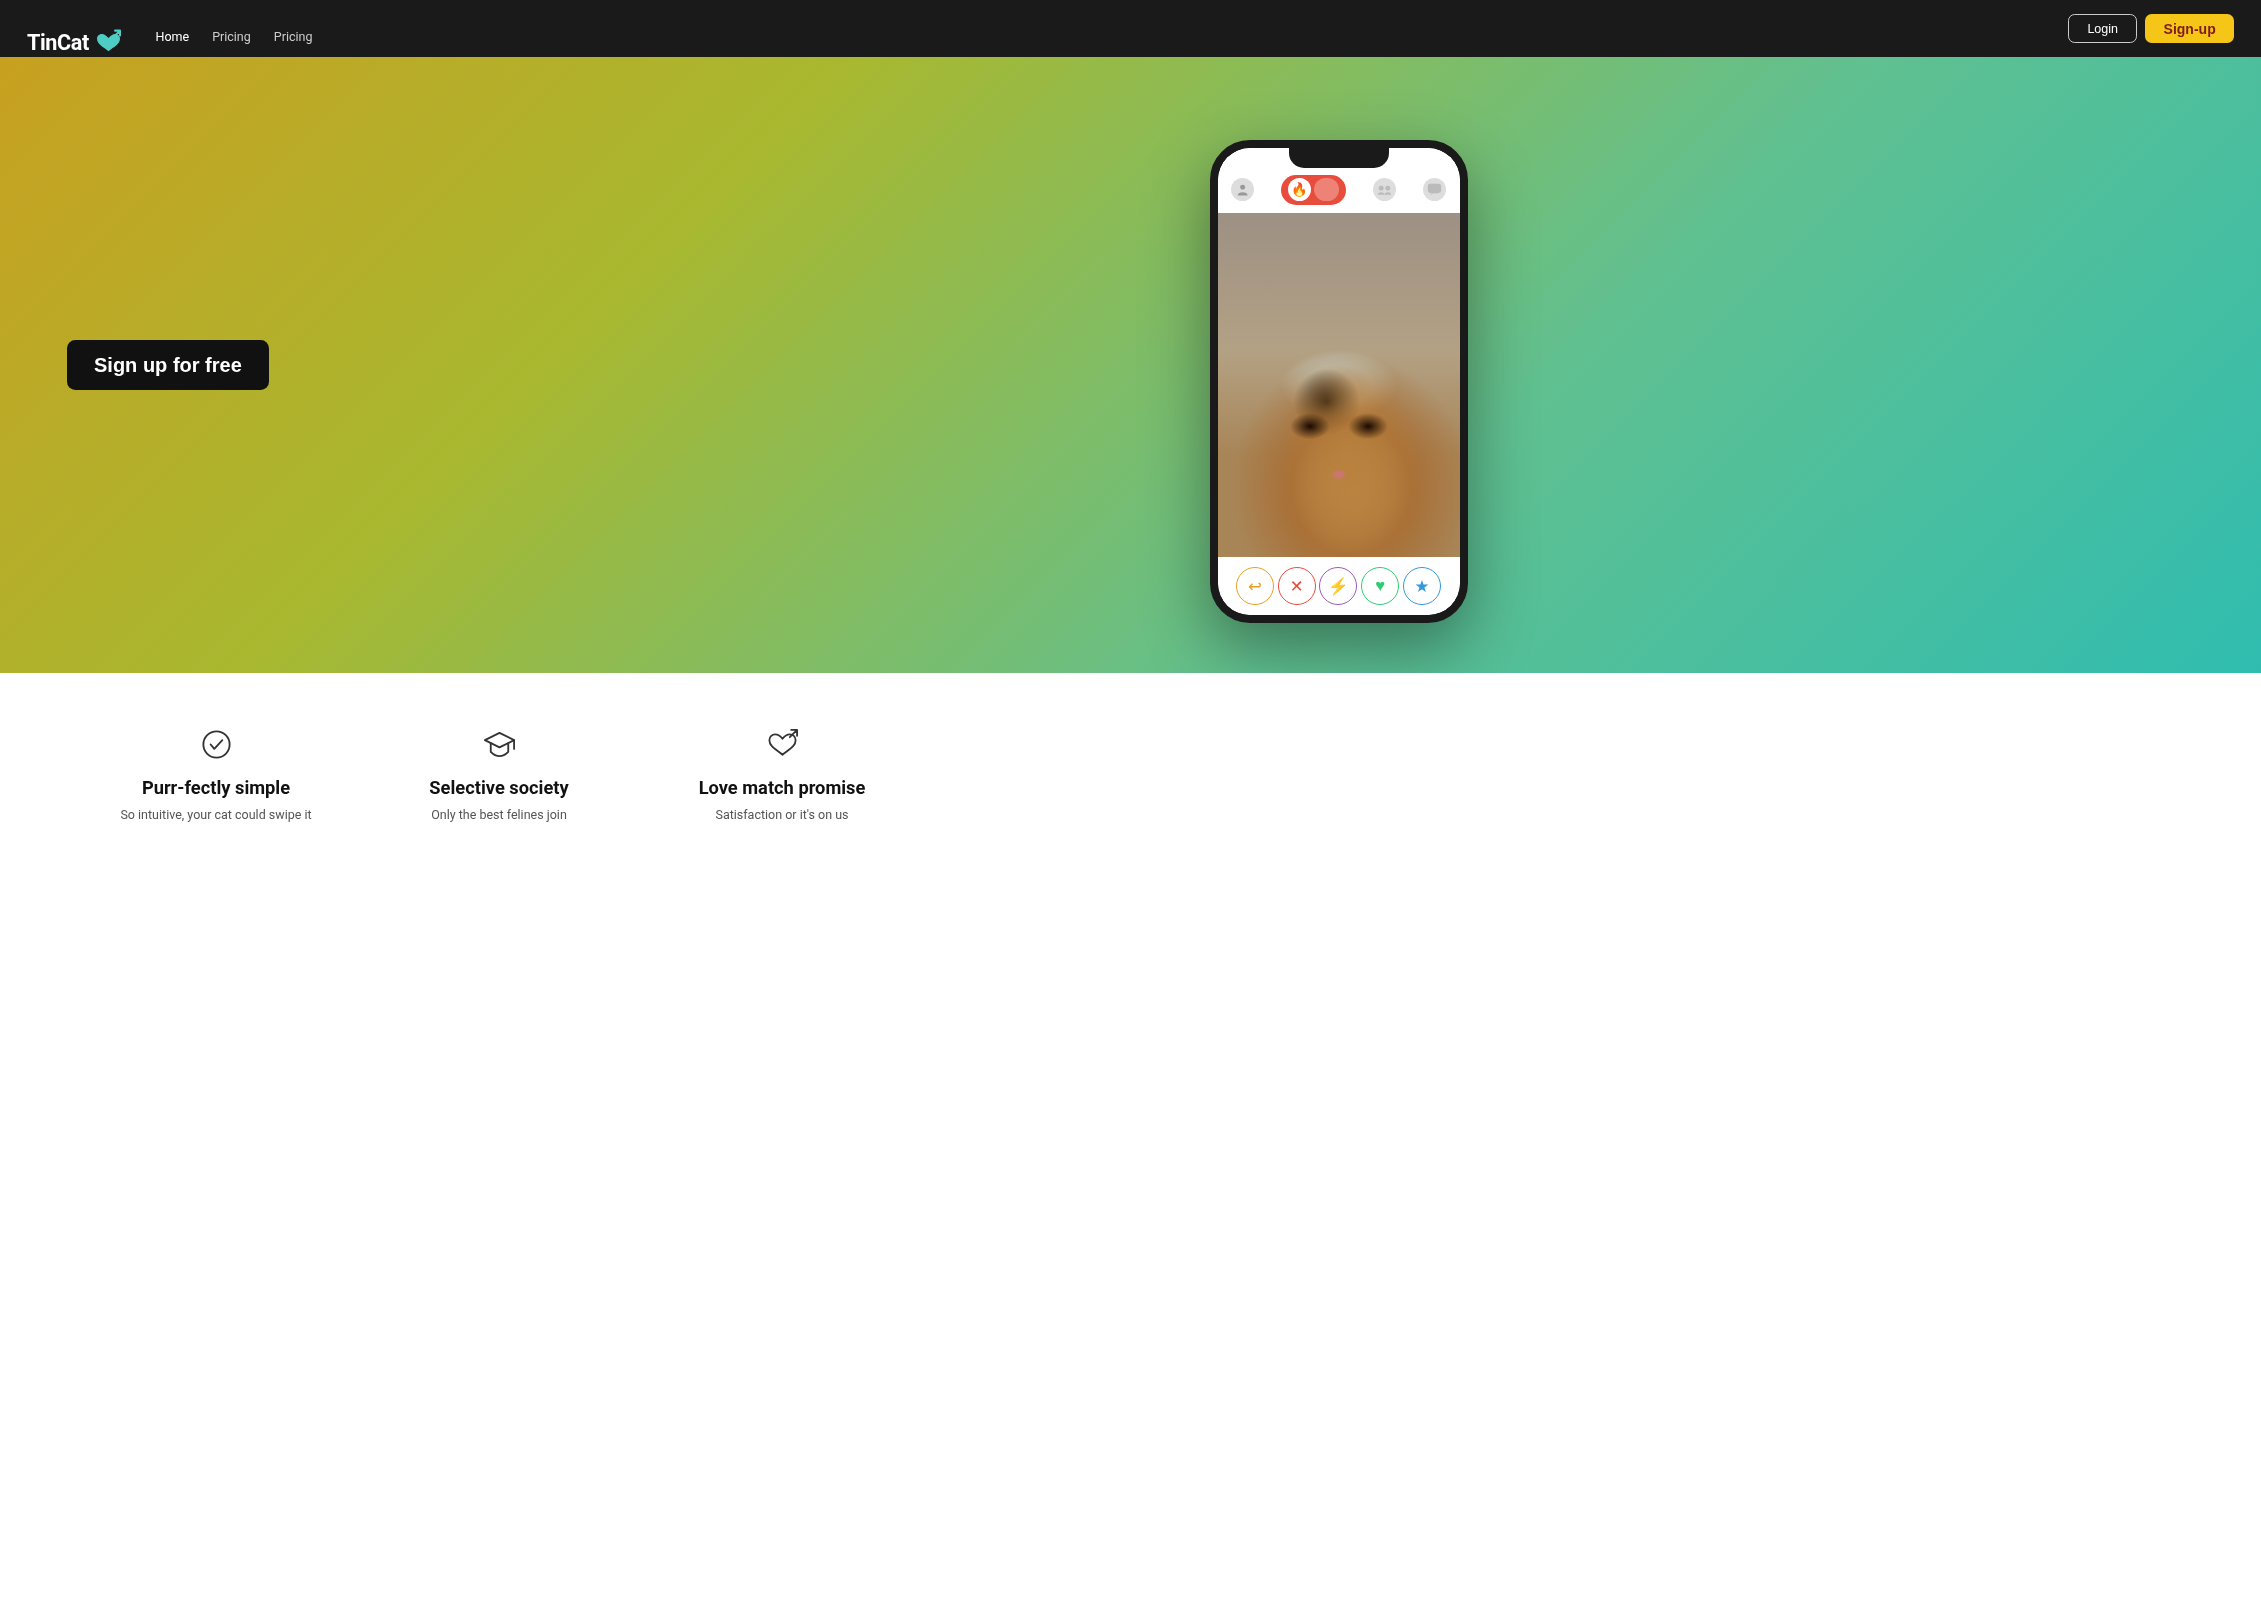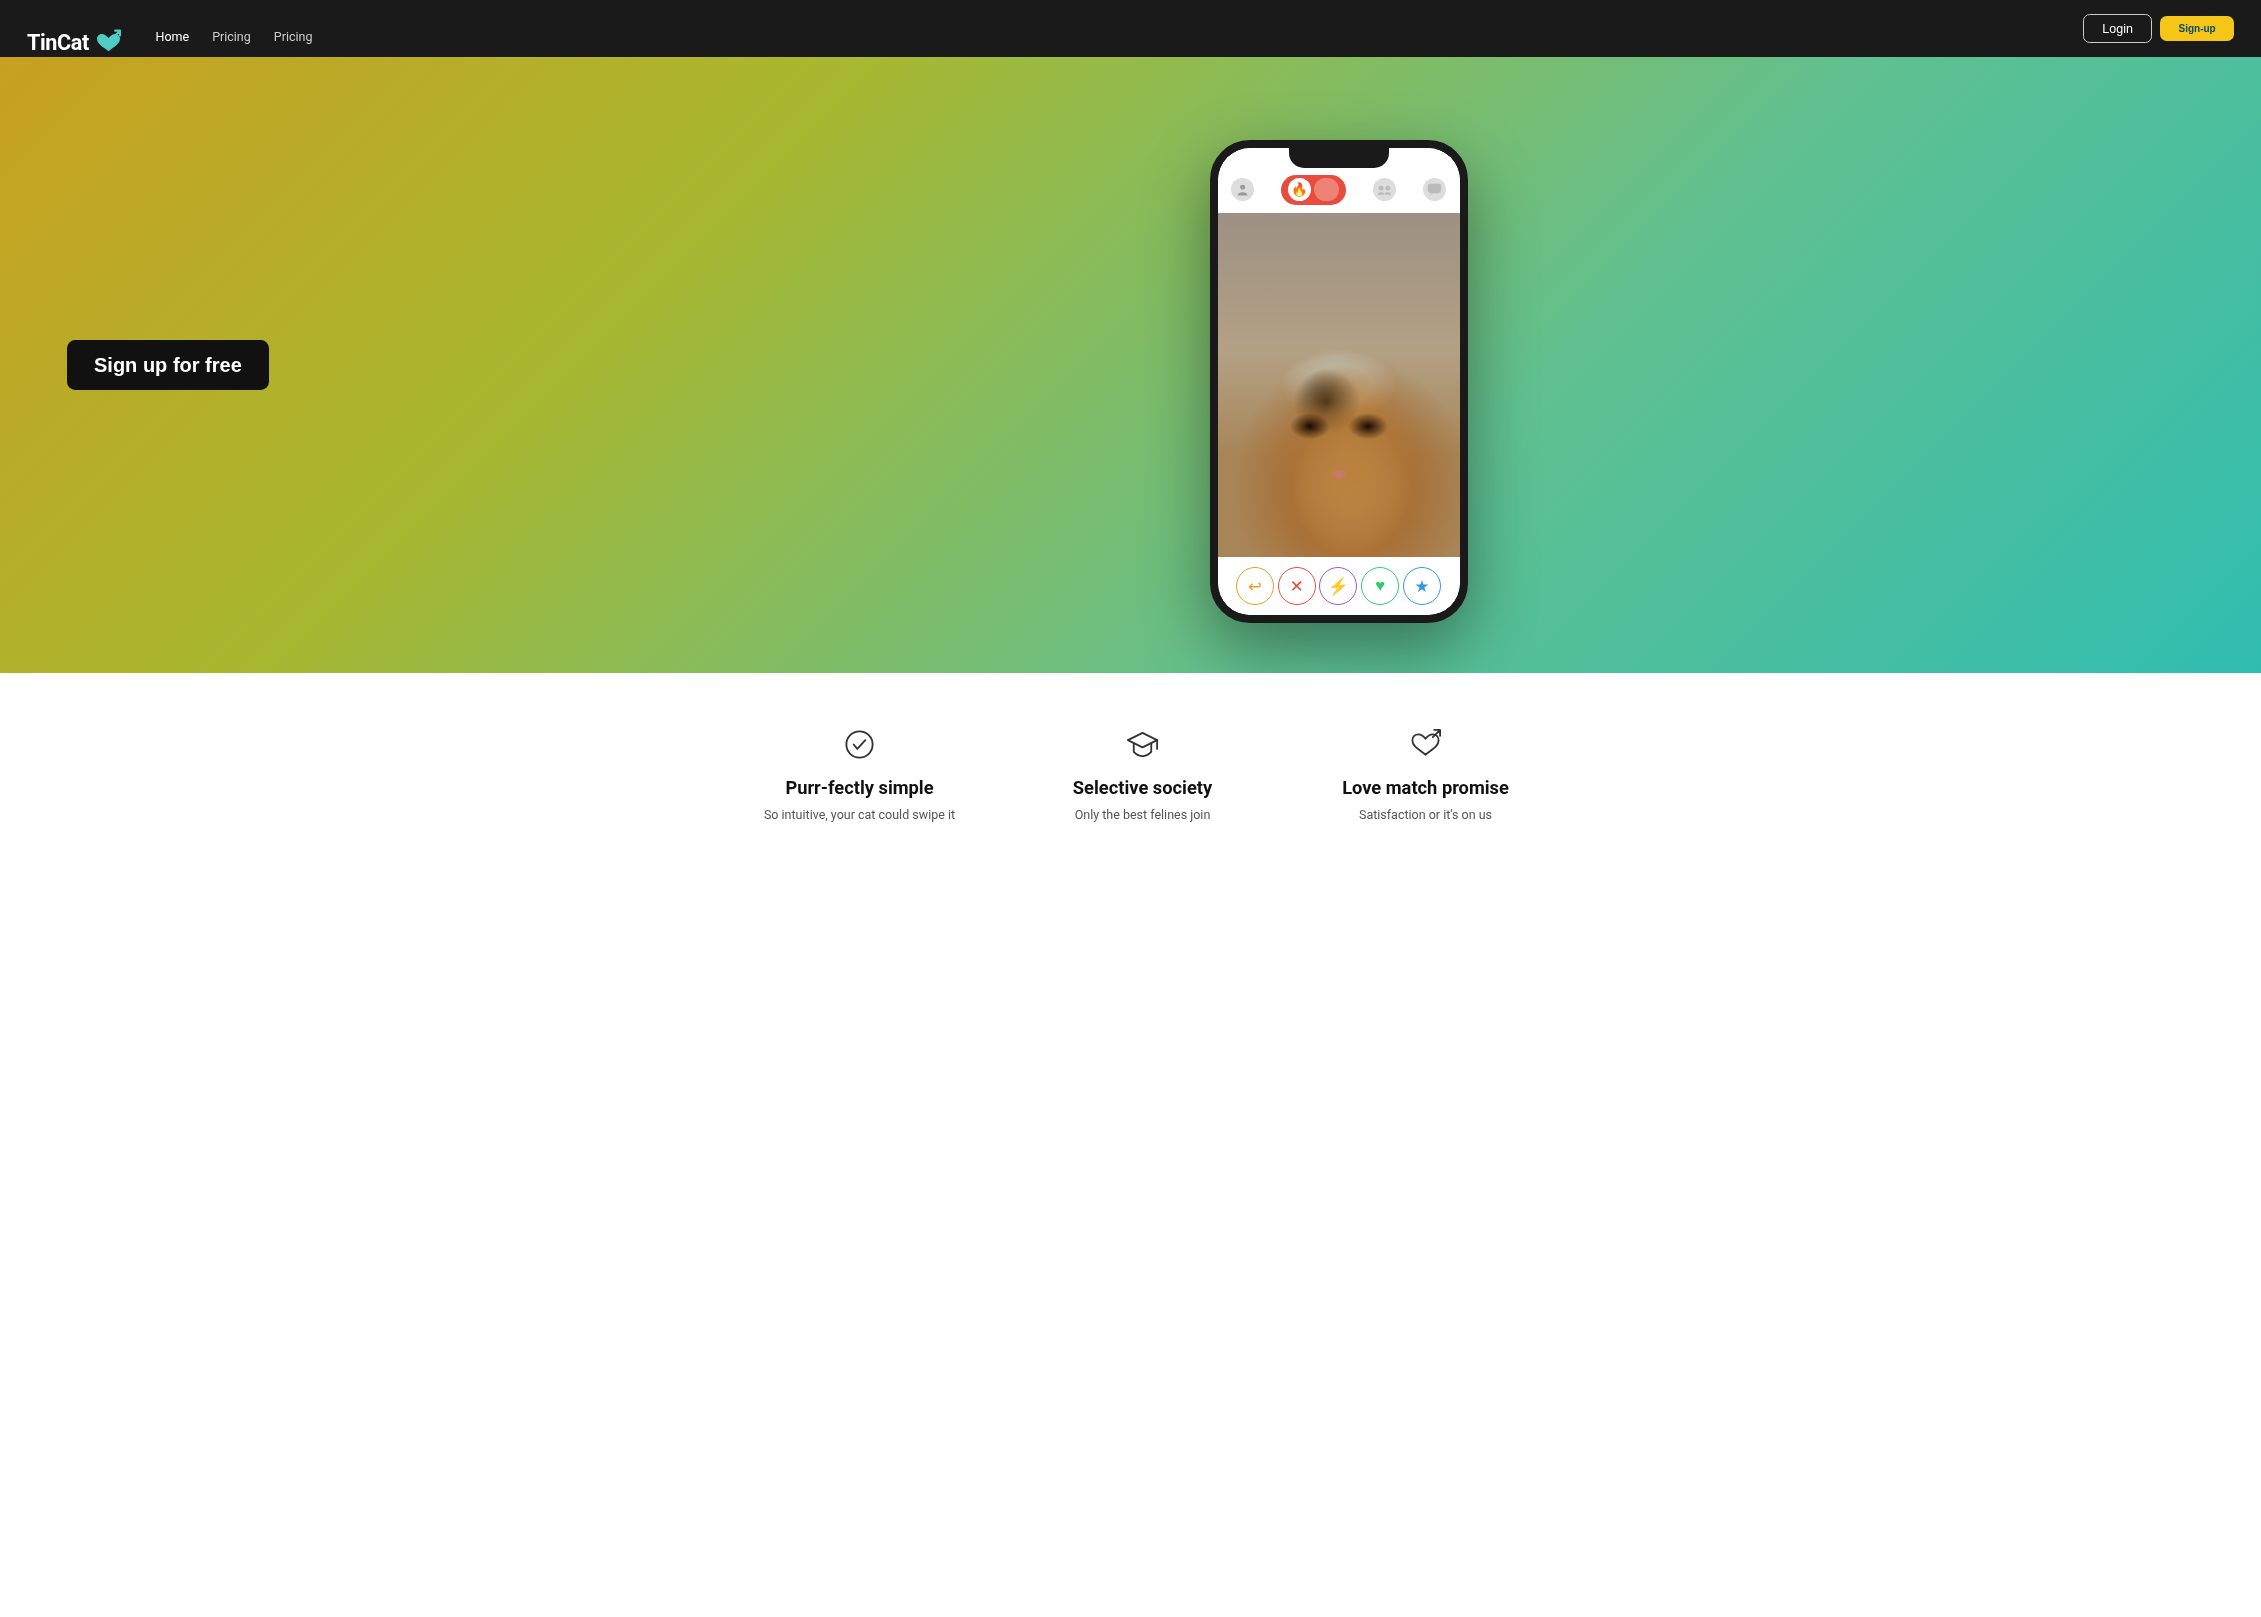--- a/index.html
+++ b/index.html
@@ -56,24 +56,24 @@
       border: 1.2px solid #ccc;
       color: #fff;
       padding: 6.7px 18.3px;
       border-radius: 6.7px;
       font-size: 12.5px;
       cursor: pointer;
     }
     .btn-signup {
       background: #f5c518;
       border: none;
-      color: #0c4a6e;
+      color: #7f1d1d;
       padding: 6.7px 18.3px;
       border-radius: 6.7px;
-      font-size: 10px;
+      font-size: 14px;
       font-weight: 600;
       cursor: pointer;
     }
 
     
     .hero {
       background: linear-gradient(135deg, #c8a020 0%, #a8b830 30%, #60c090 65%, #30bdb0 100%);
       min-height: 566px;
       display: flex;
       align-items: center;
@@ -212,21 +212,21 @@
     .action-nope   { border-color: #e74c3c; color: #e74c3c; }
     .action-boost  { border-color: #9b59b6; color: #9b59b6; }
     .action-like   { border-color: #2ecc71; color: #2ecc71; }
     .action-super  { border-color: #3498db; color: #3498db; }
 
     
     .features {
       background: #fff;
       padding: 50px 67px;
       display: flex;
-      justify-content: center;
+      justify-content: flex-start;
       align-items: flex-start;
       gap: 33px;
       margin-left: 24px;
     }
     .feature-item {
       text-align: center;
       flex: 1;
       max-width: 250px;
     }
     .feature-icon {

